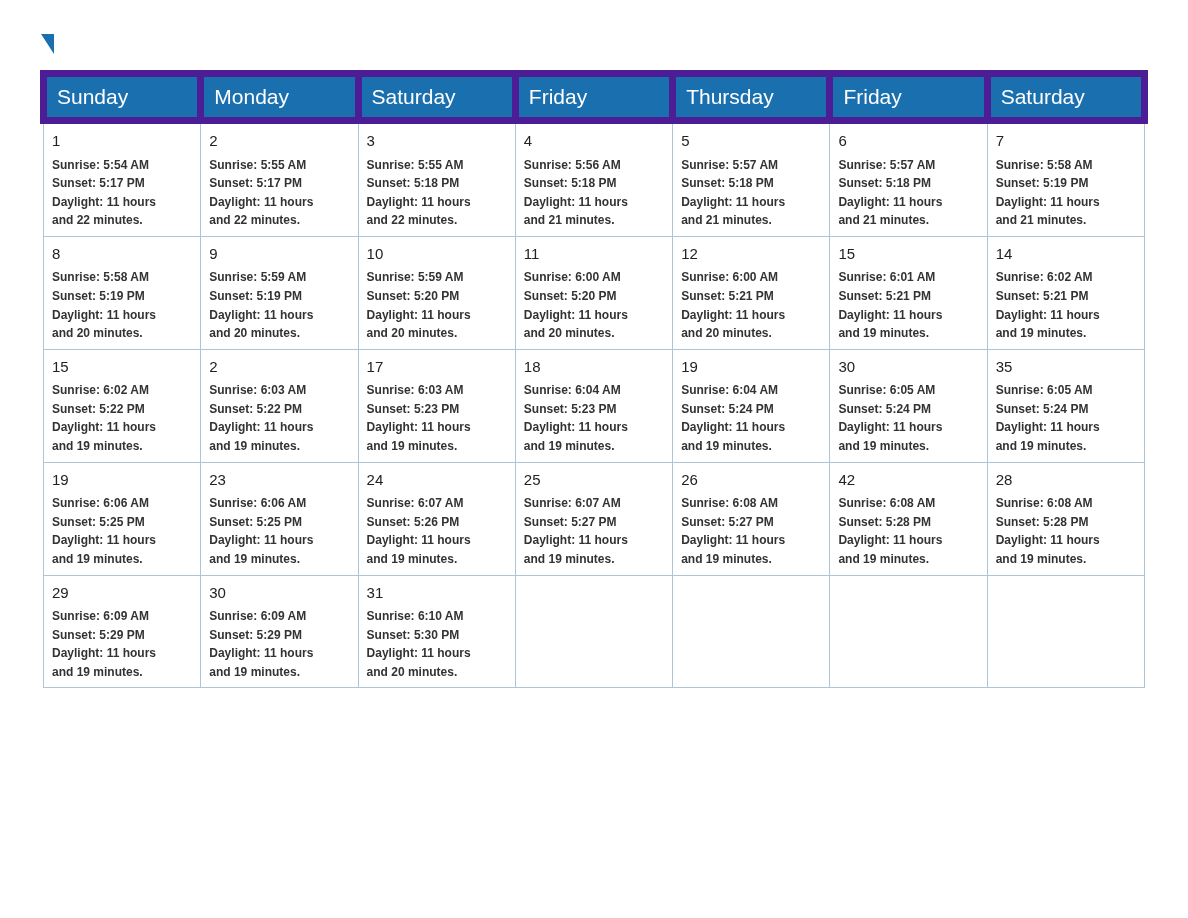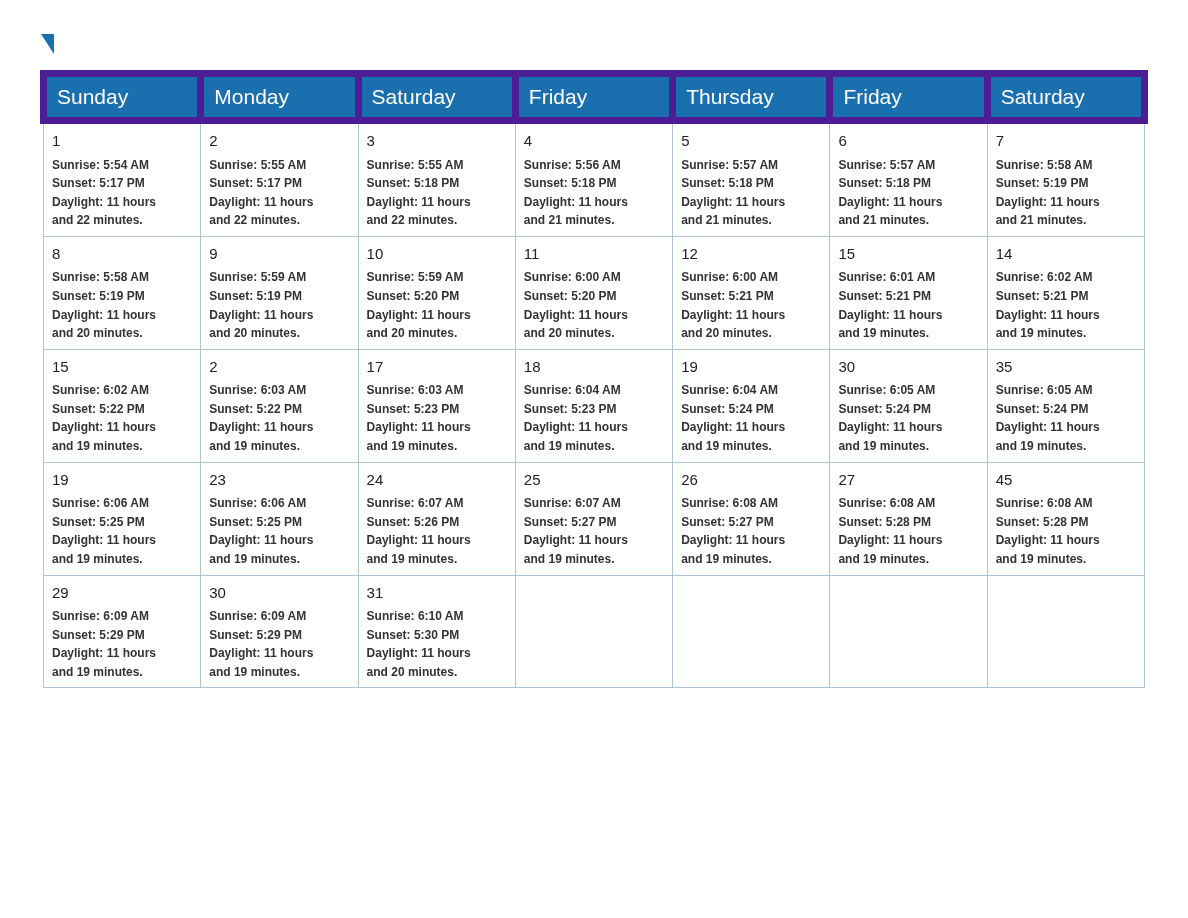--- a/index.html
+++ b/index.html
@@ -237,25 +237,25 @@
         </td>
         <td>
           <span class="day-number">25</span>
           <div class="day-info">Sunrise: 6:07 AM<br>Sunset: 5:27 PM<br>Daylight: 11 hours<br>and 19 minutes.</div>
         </td>
         <td>
           <span class="day-number">26</span>
           <div class="day-info">Sunrise: 6:08 AM<br>Sunset: 5:27 PM<br>Daylight: 11 hours<br>and 19 minutes.</div>
         </td>
         <td>
-          <span class="day-number">27</span>
+          <span class="day-number">42</span>
           <div class="day-info">Sunrise: 6:08 AM<br>Sunset: 5:28 PM<br>Daylight: 11 hours<br>and 19 minutes.</div>
         </td>
         <td>
-          <span class="day-number">45</span>
+          <span class="day-number">28</span>
           <div class="day-info">Sunrise: 6:08 AM<br>Sunset: 5:28 PM<br>Daylight: 11 hours<br>and 19 minutes.</div>
         </td>
       </tr>
       <tr>
         <td>
           <span class="day-number">29</span>
           <div class="day-info">Sunrise: 6:09 AM<br>Sunset: 5:29 PM<br>Daylight: 11 hours<br>and 19 minutes.</div>
         </td>
         <td>
           <span class="day-number">30</span>

